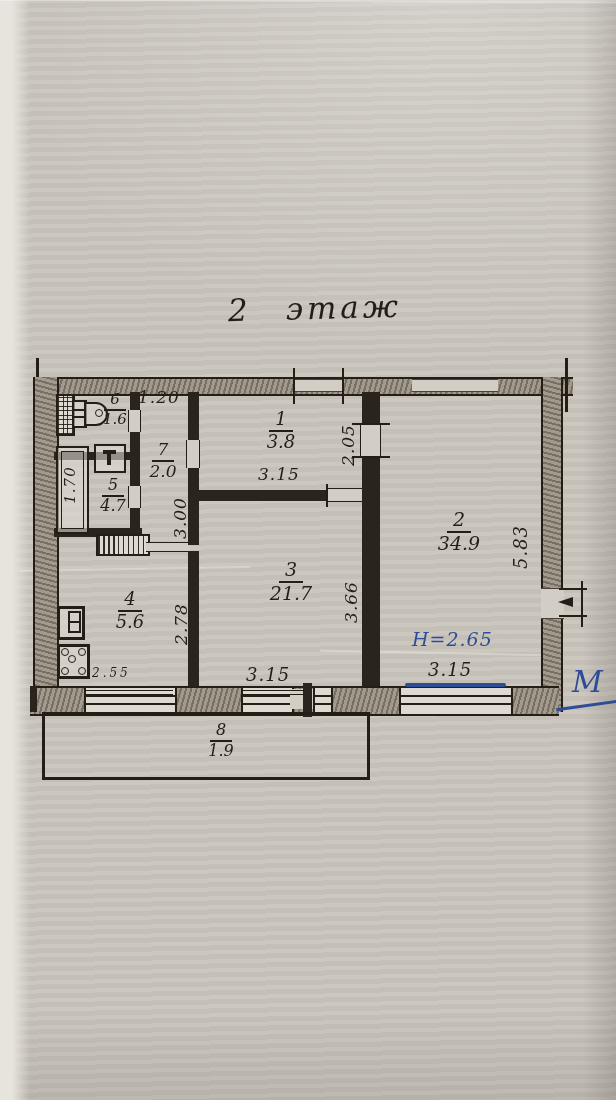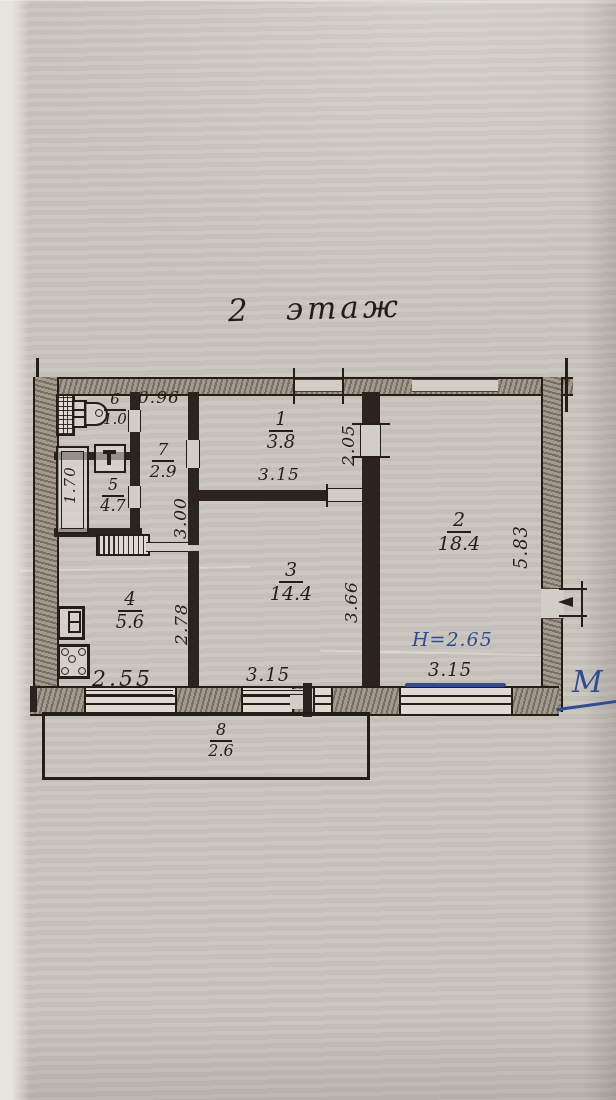--- a/index.html
+++ b/index.html
@@ -134,61 +134,61 @@
   <div class="fixture" style="left:57px;top:644px;width:27px;height:29px;border-width:3px;">
     <div class="dot" style="left:1px;top:1px;"></div>
     <div class="dot" style="right:1px;top:1px;"></div>
     <div class="dot" style="left:1px;bottom:1px;"></div>
     <div class="dot" style="right:1px;bottom:1px;"></div>
     <div class="dot" style="left:8px;top:8px;"></div>
   </div>
 
   <div class="fr" style="left:98px;top:392px;width:34px;font-size:15px;">
     <span class="n">6</span>
-    <span class="a">1.0</span>
+    <span class="a">1.6</span>
   </div>
   <div class="fr" style="left:96px;top:477px;width:34px;font-size:16px;">
     <span class="n">5</span>
     <span class="a">4.7</span>
   </div>
   <div class="fr" style="left:144px;top:441px;width:38px;font-size:17px;">
     <span class="n">7</span>
-    <span class="a">2.9</span>
+    <span class="a">2.0</span>
   </div>
   <div class="fr" style="left:258px;top:410px;width:46px;font-size:18px;">
     <span class="n">1</span>
     <span class="a">3.8</span>
   </div>
   <div class="fr" style="left:432px;top:510px;width:54px;font-size:19px;">
     <span class="n">2</span>
-    <span class="a">18.4</span>
+    <span class="a">34.9</span>
   </div>
   <div class="fr" style="left:264px;top:560px;width:54px;font-size:19px;">
     <span class="n">3</span>
-    <span class="a">14.4</span>
+    <span class="a">21.7</span>
   </div>
   <div class="fr" style="left:108px;top:590px;width:44px;font-size:18px;">
     <span class="n">4</span>
     <span class="a">5.6</span>
   </div>
   <div class="fr" style="left:200px;top:722px;width:42px;font-size:16px;">
     <span class="n">8</span>
-    <span class="a">2.6</span>
-  </div>
-
-  <div class="dim" style="left:138px;top:387px;">0.96</div>
+    <span class="a">1.9</span>
+  </div>
+
+  <div class="dim" style="left:138px;top:387px;">1.20</div>
   <div class="dim rot" style="left:321px;top:434px;width:56px;height:22px;">2.05</div>
   <div class="dim" style="left:258px;top:464px;">3.15</div>
   <div class="dim rot" style="left:152px;top:508px;width:56px;height:20px;">3.00</div>
   <div class="dim rot" style="left:42px;top:476px;width:56px;height:18px;font-size:15px;">1.70</div>
   <div class="dim rot" style="left:152px;top:614px;width:58px;height:20px;">2.78</div>
   <div class="dim rot" style="left:322px;top:592px;width:58px;height:20px;">3.66</div>
   <div class="dim rot" style="left:490px;top:536px;width:62px;height:22px;font-size:18px;">5.83</div>
 
-  <div class="dim" style="left:92px;top:666px;font-size:22px;letter-spacing:3px;font-style:italic;">2.55</div>
+  <div class="dim" style="left:92px;top:666px;font-size:12px;letter-spacing:3px;font-style:italic;">2.55</div>
   <div class="u2" style="left:84px;top:690px;width:89px;"></div>
 
   <div class="dim" style="left:246px;top:664px;font-size:18px;">3.15</div>
   <div class="u2" style="left:243px;top:690px;width:62px;"></div>
 
   <div class="dim" style="left:428px;top:659px;font-size:18px;">3.15</div>
   <div class="abs" style="left:405px;top:683px;width:101px;height:3.5px;background:#2e4d97;border-radius:2px;"></div>
 
   <div class="dim blue" style="left:412px;top:628px;font-size:19px;">Н=2.65</div>
 

